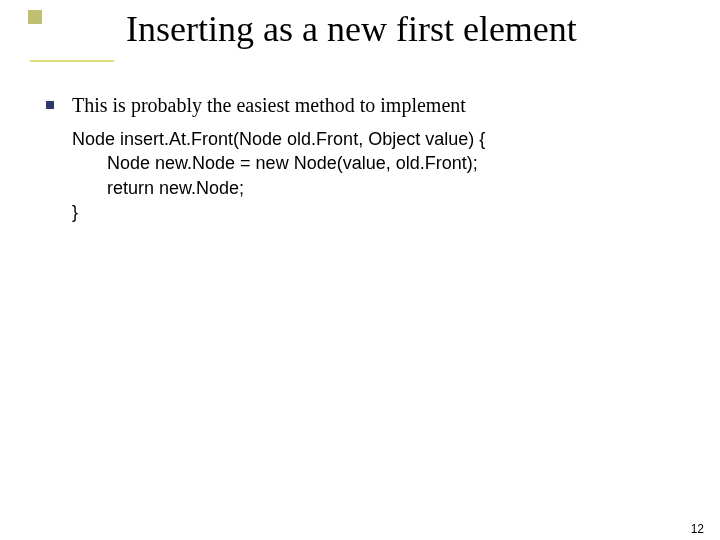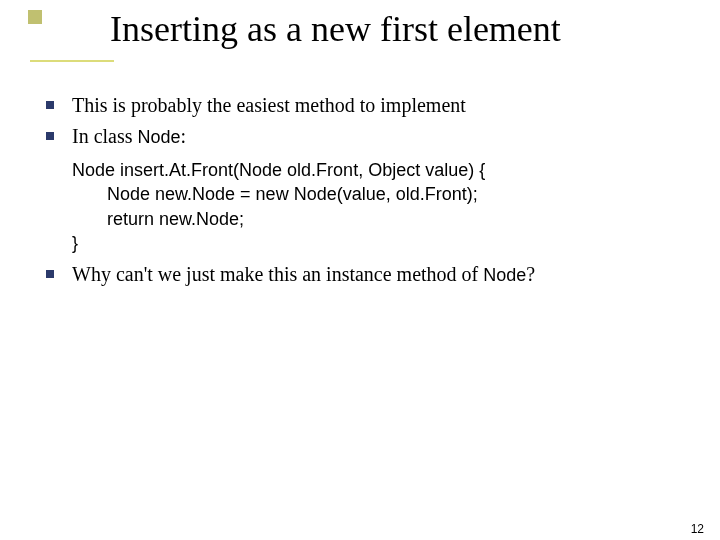--- a/index.html
+++ b/index.html
@@ -14,21 +14,21 @@
     position: relative;
   }
   .slide {
     width: 720px;
     height: 540px;
     position: relative;
     box-sizing: border-box;
   }
   .title-wrap {
     position: absolute;
-    left: 110px;
+    left: 126px;
     top: 10px;
   }
   .title {
     font-size: 36px;
     font-weight: normal;
     margin: 0;
     padding: 0;
     line-height: 1.1;
   }
   .title-rule {
@@ -106,35 +106,27 @@
   </div>
 
   <div class="body">
     <ul class="bullets">
 
       <li>
         <span class="sq"></span>
         <span>This is probably the easiest method to implement</span>
       </li>
 
-      <li>
-        <span class="sq"></span>
-        <span>In class </span><span class="mono">Node</span><span>:</span>
-      </li>
 
       <li style="padding-left:0;">
         <div class="code-block"><span>Node insert.At.Front(Node old.Front, Object value) {</span>
 <span>       Node new.Node = new Node(value, old.Front);</span>
 <span>       return new.Node;</span>
 <span>}</span></div>
       </li>
 
 
-      <li>
-        <span class="sq"></span>
-        <span>Why can't we just make this an instance method of </span><span class="mono">Node</span><span>?</span>
-      </li>
 
     </ul>
   </div>
 
   <div class="pagenum">12</div>
 </div>
 
 </body></html>

